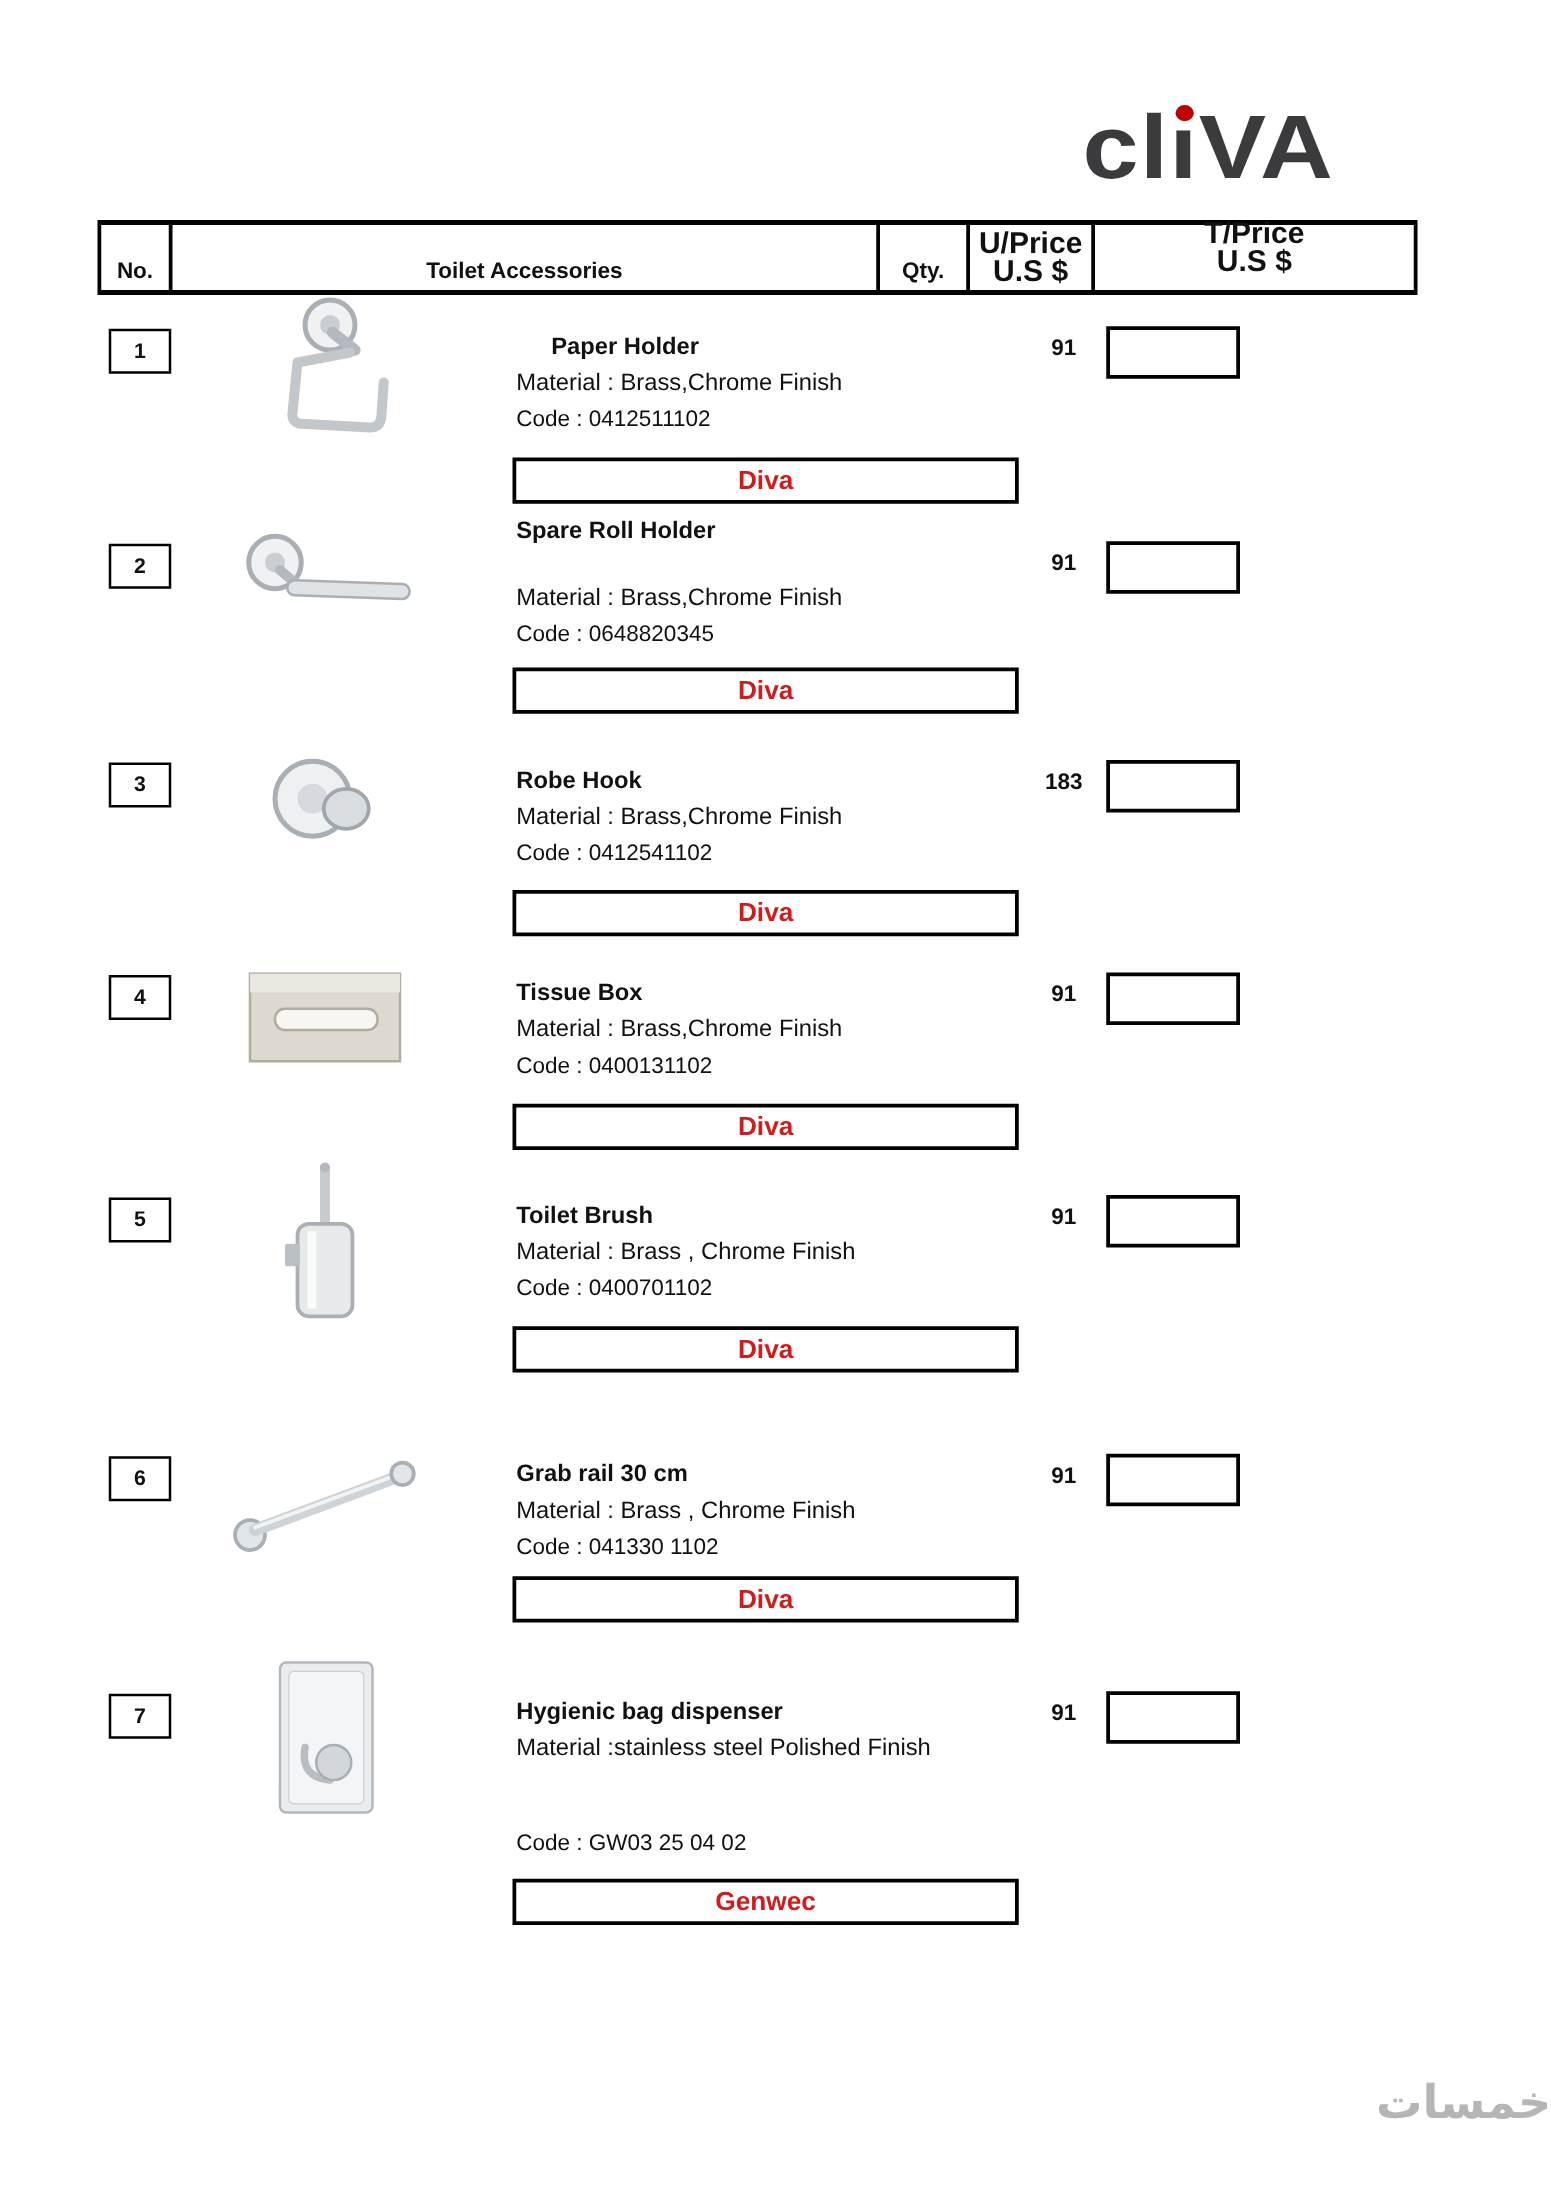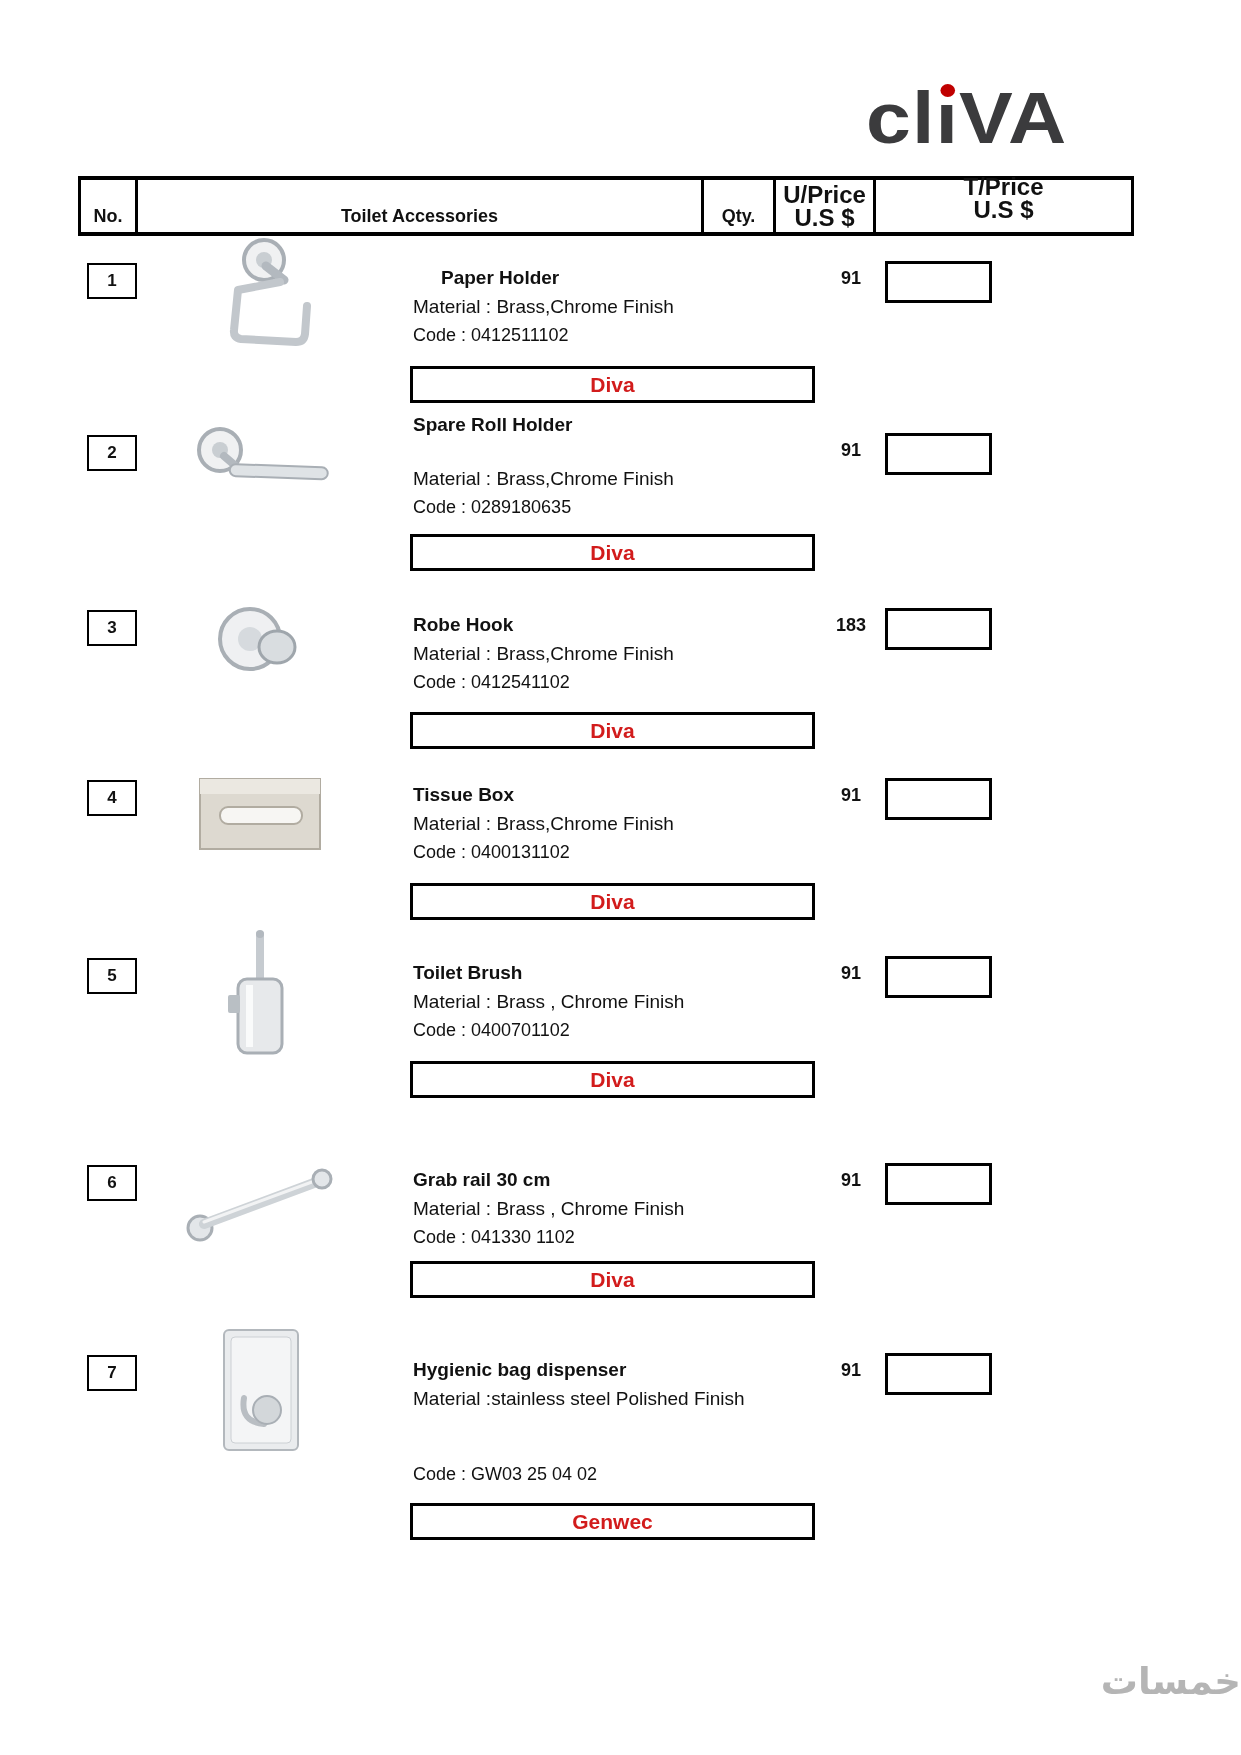--- a/index.html
+++ b/index.html
@@ -130,21 +130,21 @@
     <div class="product-image" style="top: 406px;">
           <svg viewBox="0 0 160 130" xmlns="http://www.w3.org/2000/svg">
     <circle cx="40" cy="44" r="21" fill="#f0f1f2" stroke="#a9afb5" stroke-width="4"></circle>
     <circle cx="40" cy="44" r="8" fill="#c9ced2"></circle>
     <path d="M44 50 L58 62" stroke="#b3b9bf" stroke-width="8" stroke-linecap="round"></path>
     <rect x="50" y="58" width="98" height="12" rx="6" fill="#dfe3e6" stroke="#a9afb5" stroke-width="2" transform="rotate(2 50 58)"></rect>
   </svg>
         </div>
     <div class="row-title" style="top: 414px;">Spare Roll Holder</div>
     <div class="row-material" style="top: 468px;">Material : Brass,Chrome Finish</div>
-    <div class="row-code" style="top: 497px;">Code : 0289180635</div>
+    <div class="row-code" style="top: 497px;">Code : 0648820345</div>
     <div class="row-qty" style="top: 440px;">91</div>
     <div class="unit-price-box" style="top: 433px;"></div>
     <div class="brand-banner" style="top: 534px;">Diva</div>
   </div>
 
   <div class="row">
     <div class="no-box" style="top: 610px;">3</div>
     <div class="product-image" style="top: 581px;">
           <svg viewBox="0 0 160 130" xmlns="http://www.w3.org/2000/svg">
     <circle cx="70" cy="58" r="30" fill="#eff0f2" stroke="#a9afb5" stroke-width="4"></circle>

